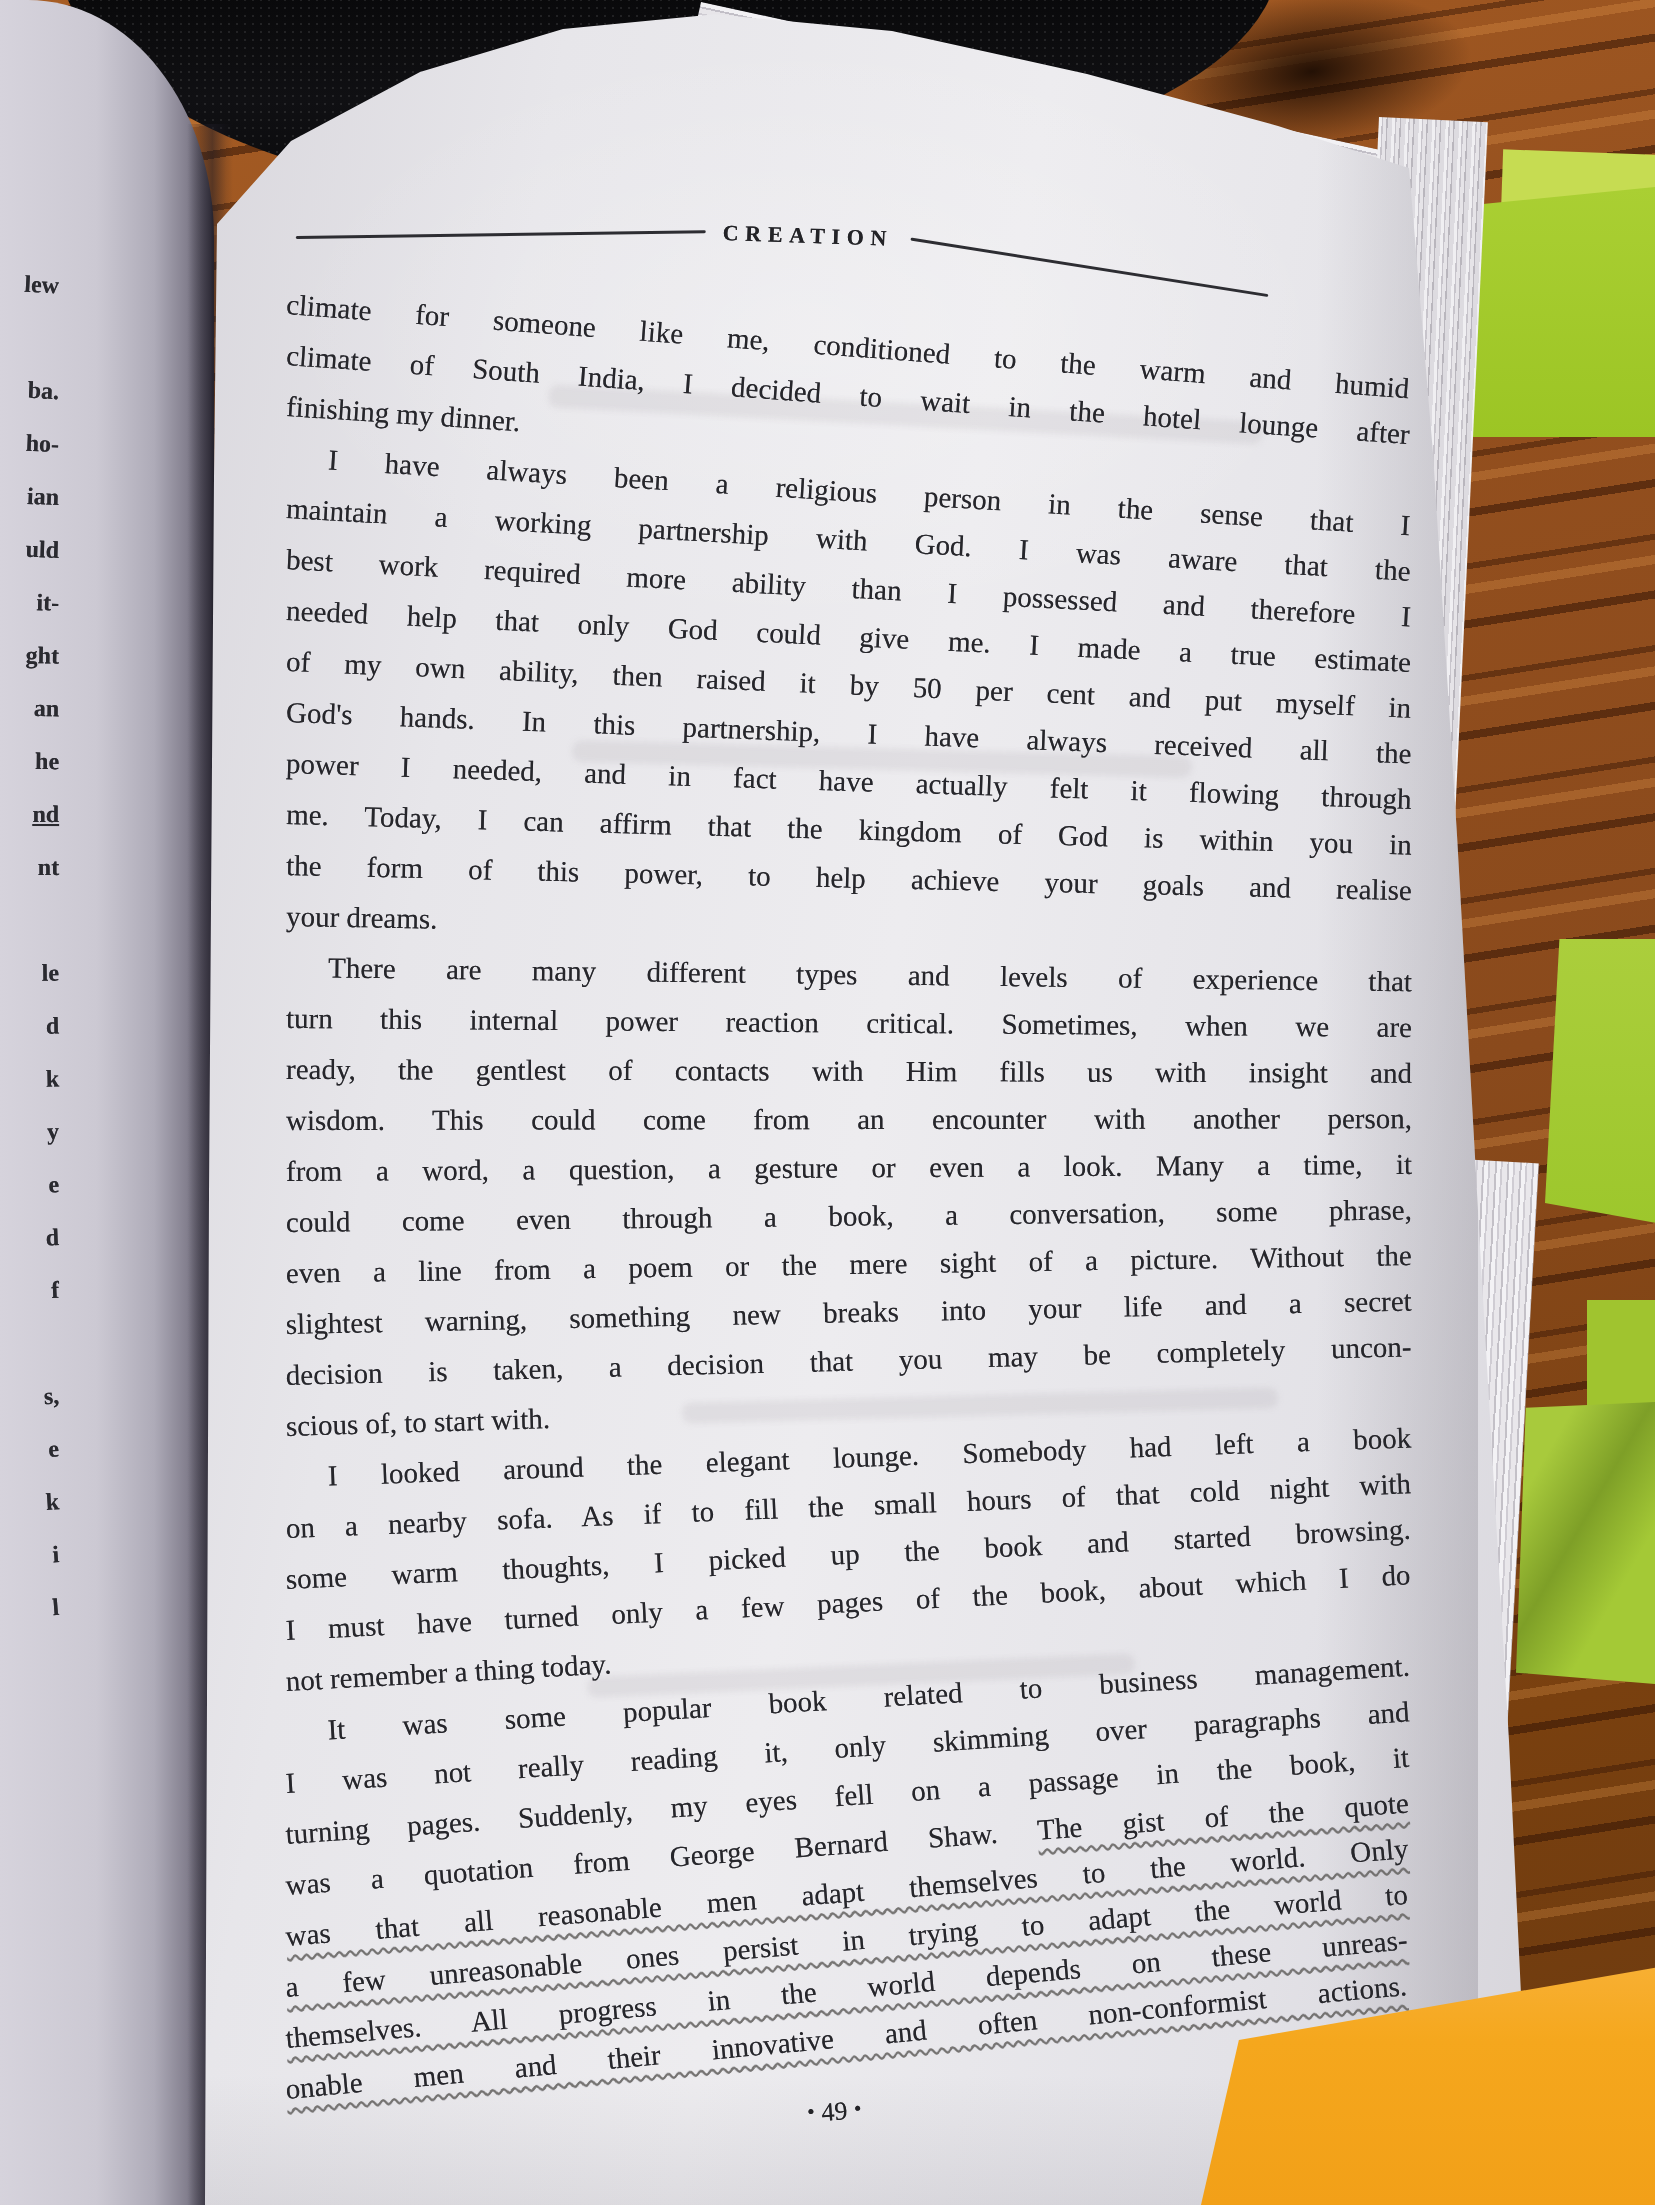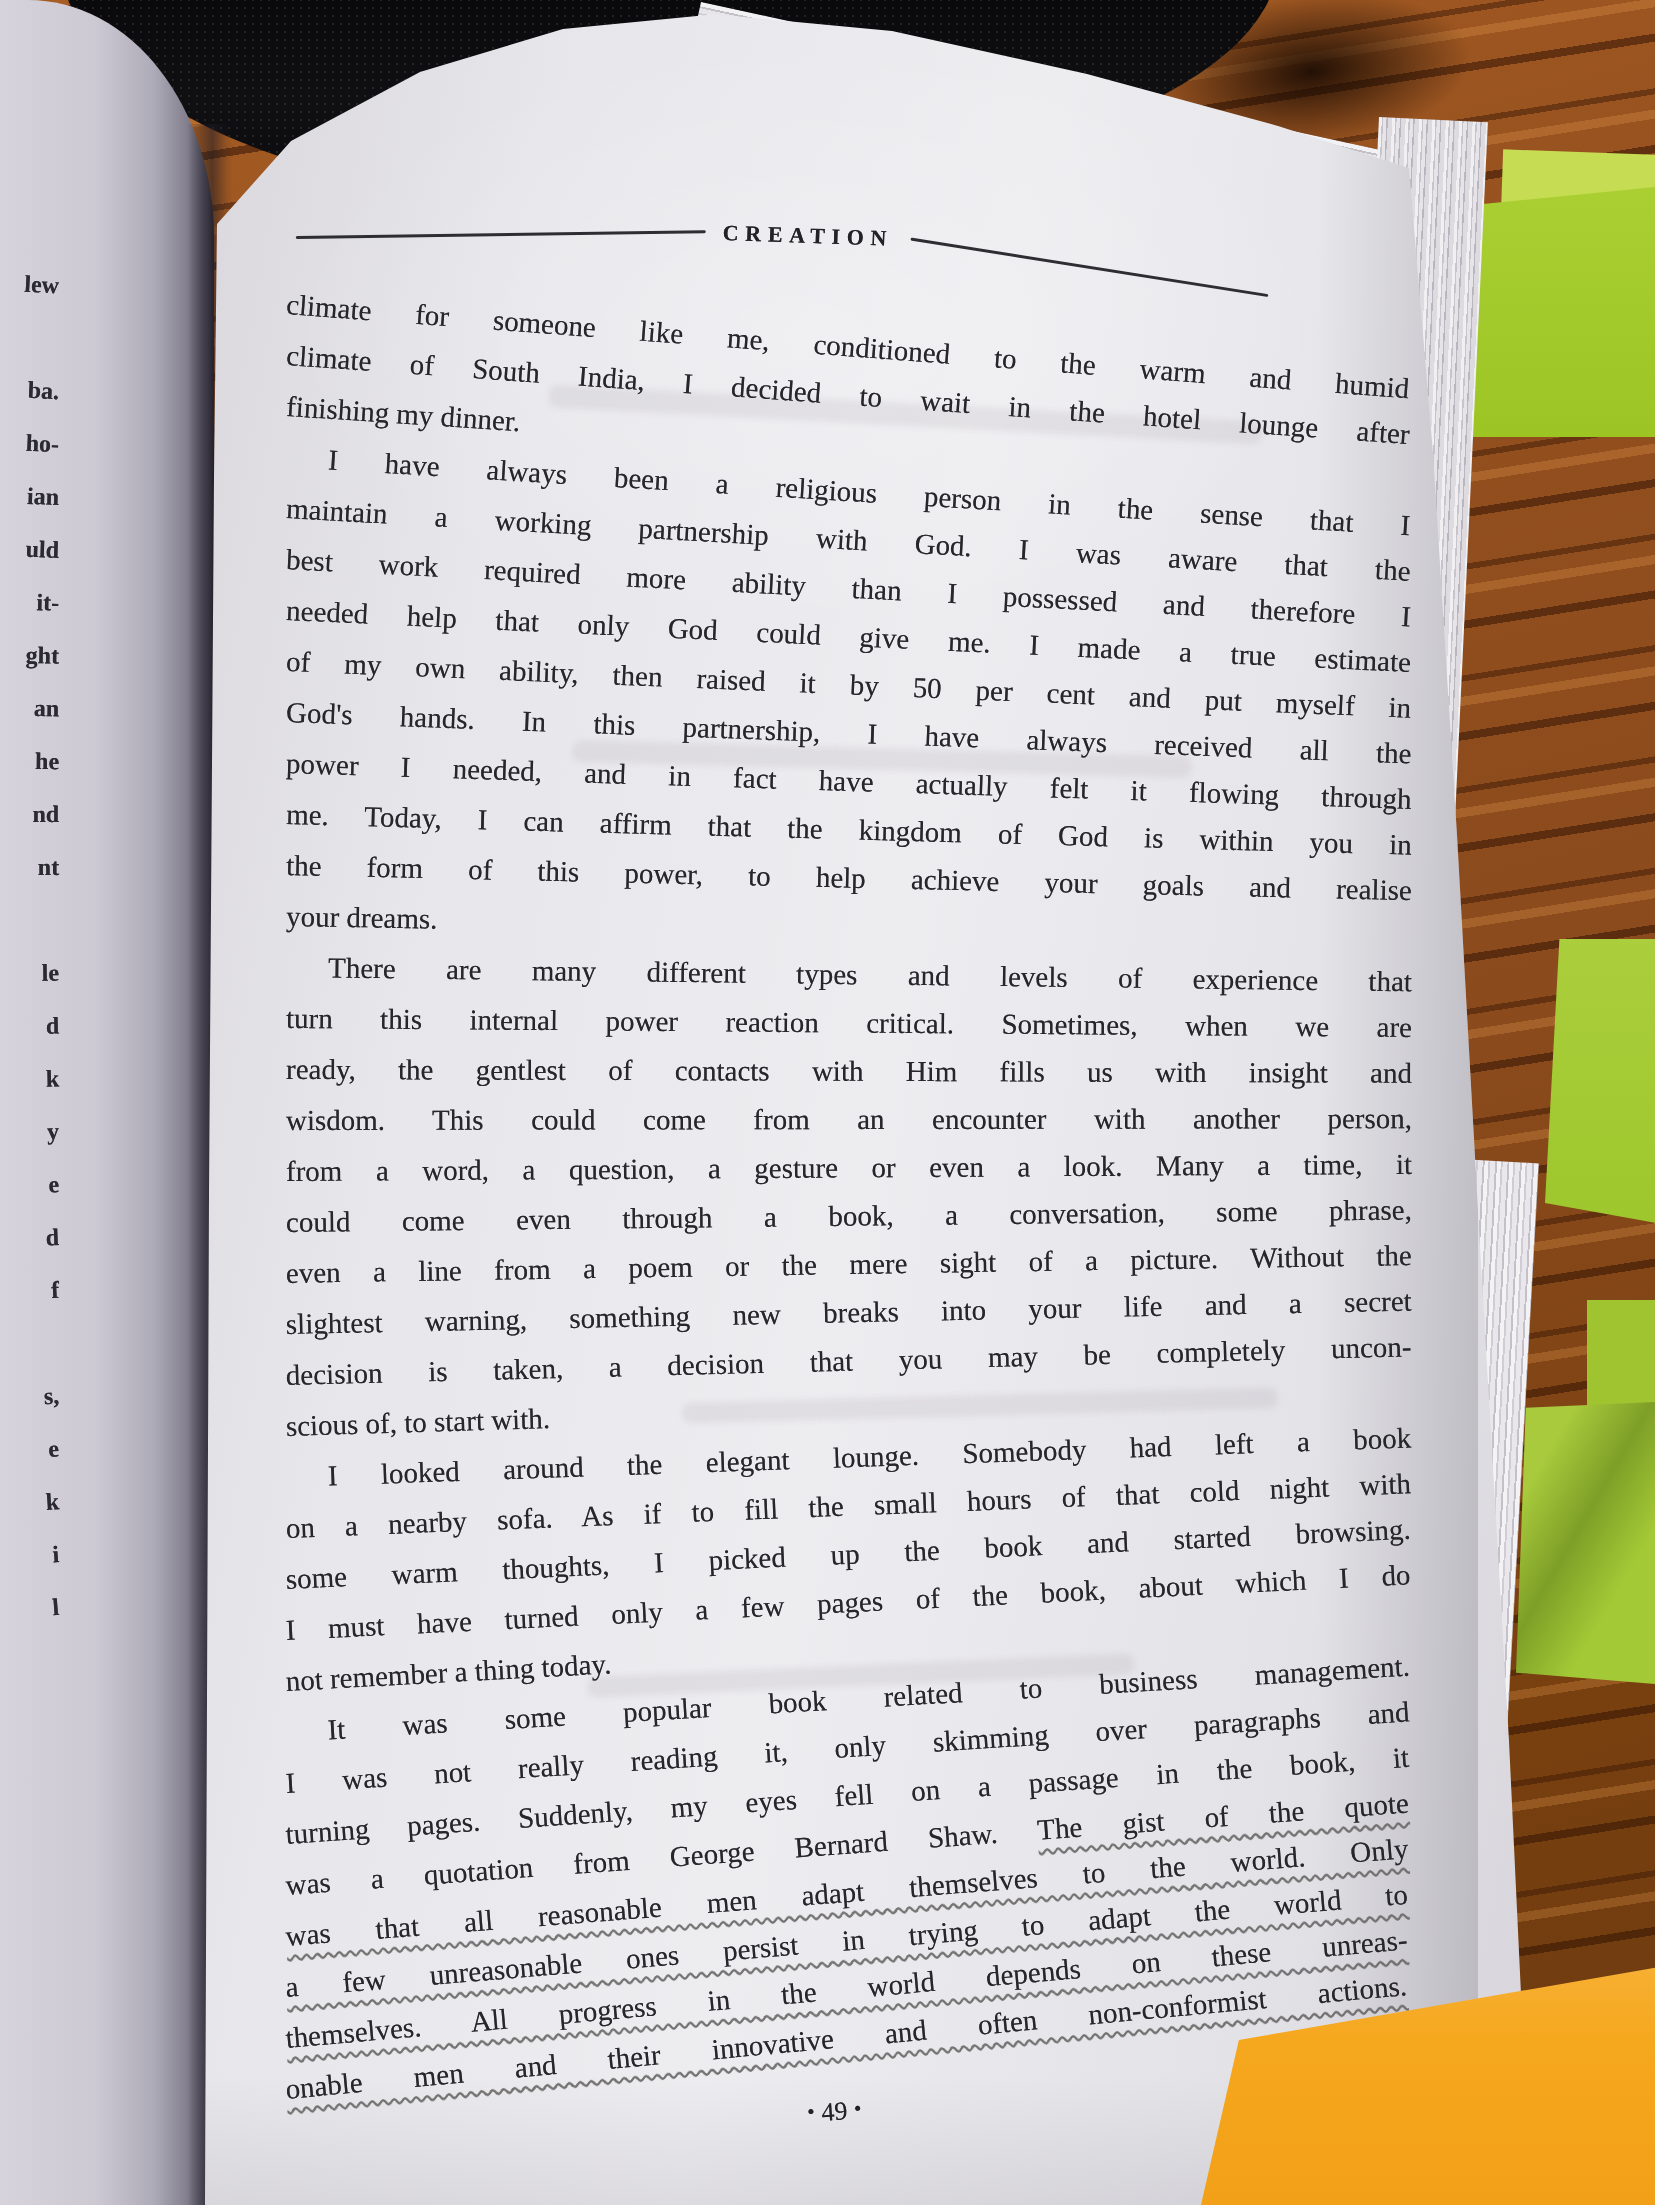--- a/index.html
+++ b/index.html
@@ -126,21 +126,21 @@
         <div class="frag" style="transform: rotate(3.2deg);">lew</div>
         <div class="frag" style="transform: rotate(2.9deg);"></div>
         <div class="frag" style="transform: rotate(2.6deg);">ba.</div>
         <div class="frag" style="transform: rotate(2.3deg);">ho-</div>
         <div class="frag" style="transform: rotate(2deg);">ian</div>
         <div class="frag" style="transform: rotate(1.7deg);">uld</div>
         <div class="frag" style="transform: rotate(1.4deg);">it-</div>
         <div class="frag" style="transform: rotate(1.1deg);">ght</div>
         <div class="frag" style="transform: rotate(0.8deg);">an</div>
         <div class="frag" style="transform: rotate(0.5deg);">he</div>
-        <div class="frag" style="transform: rotate(0.2deg);">nd</div>
+        <div class="frag" style="transform: rotate(0.2deg); text-decoration: underline;">nd</div>
         <div class="frag" style="transform: rotate(-0.1deg);">nt</div>
         <div class="frag" style="transform: rotate(-0.4deg);"></div>
         <div class="frag" style="transform: rotate(-0.7deg);">le</div>
         <div class="frag" style="transform: rotate(-1deg);">d</div>
         <div class="frag" style="transform: rotate(-1.3deg);">k</div>
         <div class="frag" style="transform: rotate(-1.6deg);">y</div>
         <div class="frag" style="transform: rotate(-1.9deg);">e</div>
         <div class="frag" style="transform: rotate(-2.2deg);">d</div>
         <div class="frag" style="transform: rotate(-2.5deg);">f</div>
         <div class="frag" style="transform: rotate(-2.8deg);"></div>

